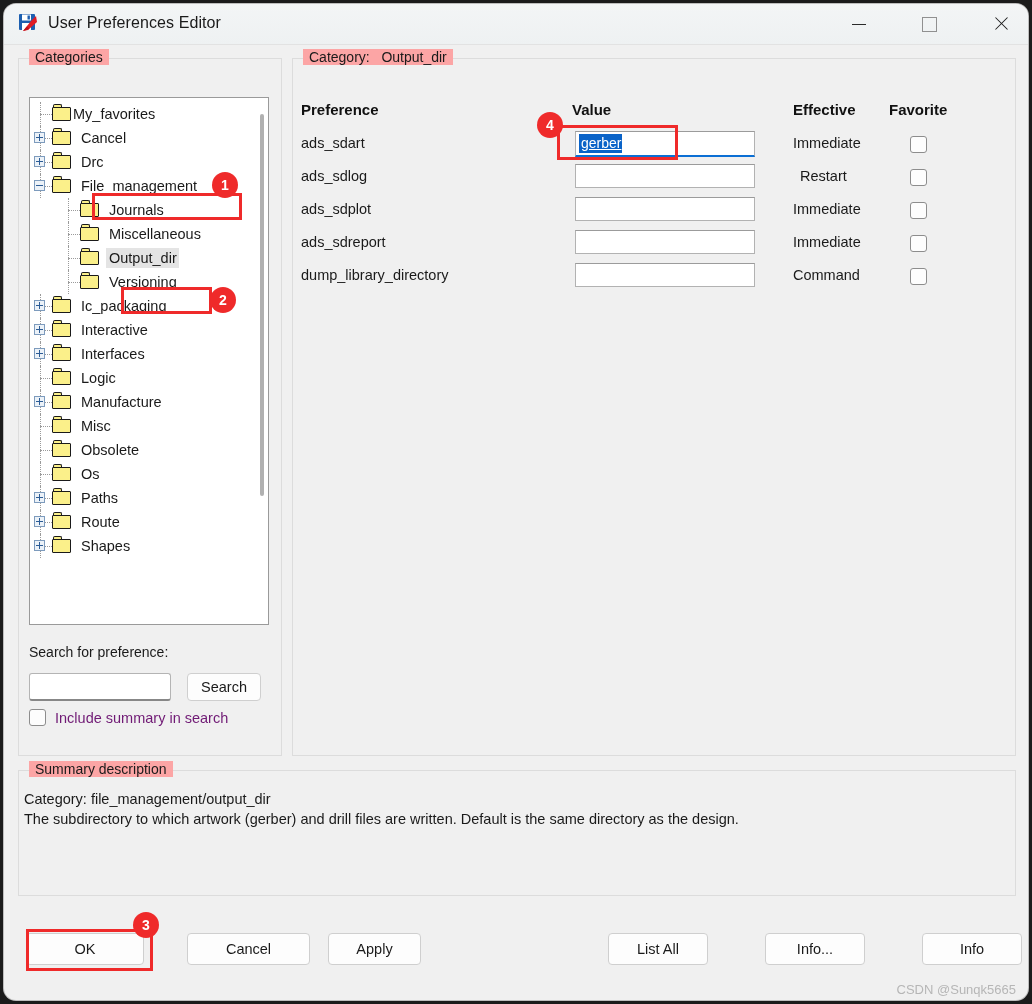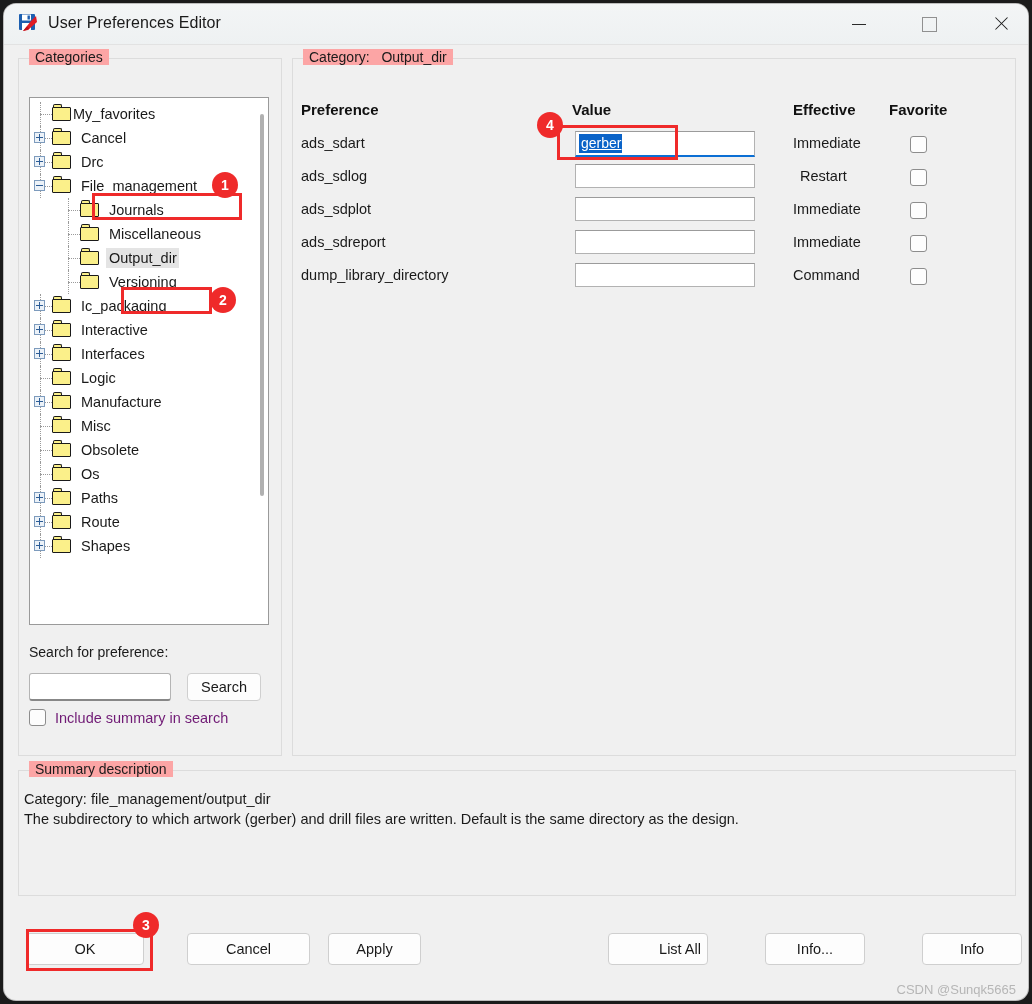--- a/index.html
+++ b/index.html
@@ -349,21 +349,21 @@
 
   
   .footer-btn {
     position: absolute;
     top: 929px;
     height: 32px;
   }
   #btn-ok      { left: 22px;  width: 118px; }
   #btn-cancel  { left: 183px; width: 123px; }
   #btn-apply   { left: 324px; width: 93px; }
-  #btn-listall { left: 604px; width: 100px; text-align: right; }
+  #btn-listall { left: 604px; width: 100px; }
   #btn-info    { left: 761px; width: 100px; }
   #btn-help    { left: 918px; width: 100px; }
 
   .watermark {
     position: absolute;
     right: 12px;
     top: 978px;
     font-size: 13px;
     color: #b6b6b6;
     white-space: nowrap;

